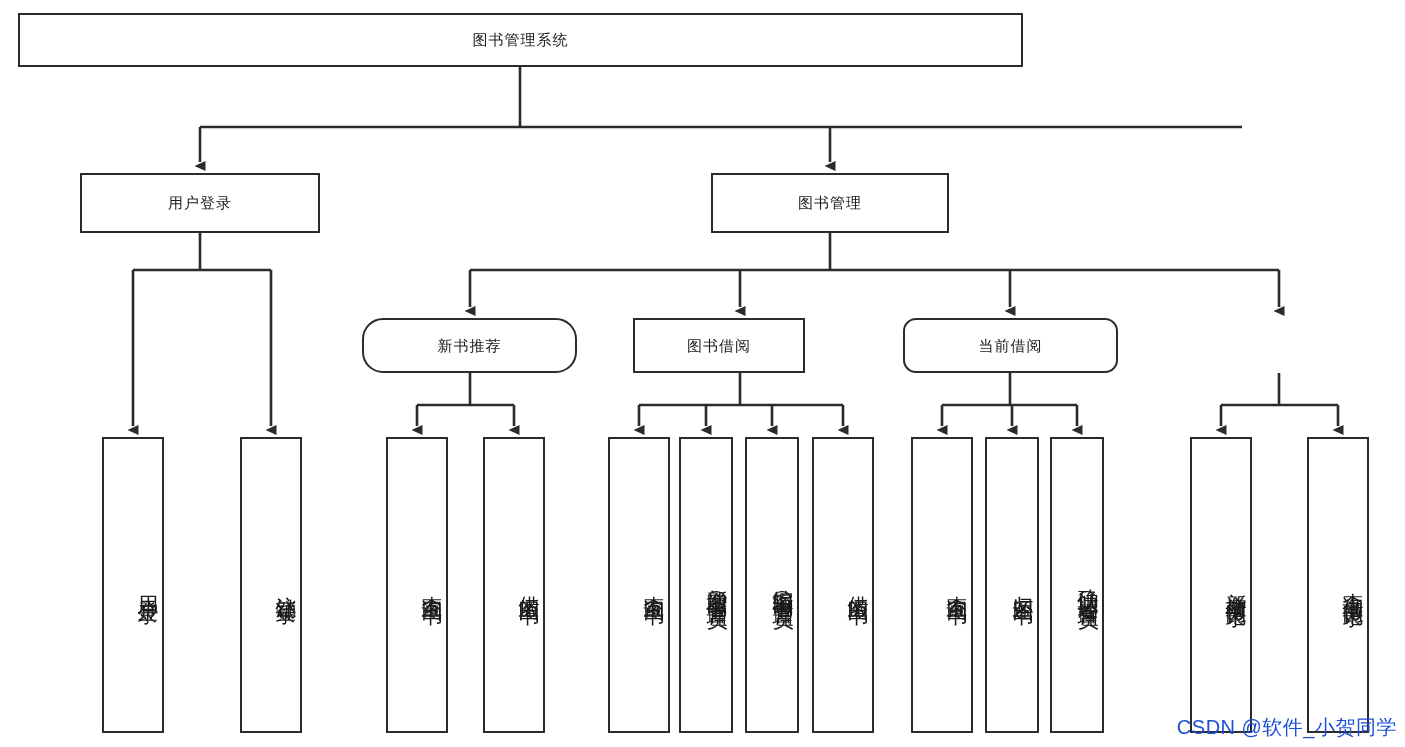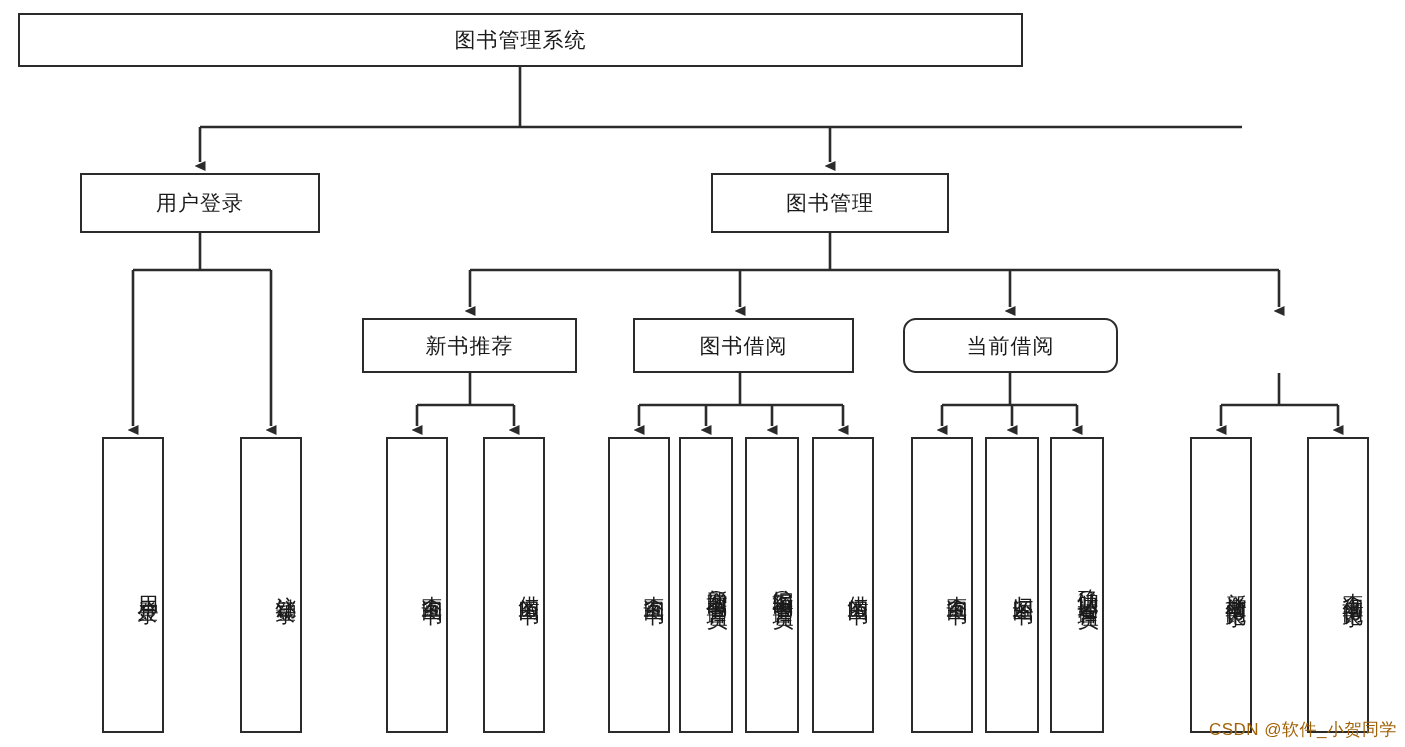--- a/index.html
+++ b/index.html
@@ -31,21 +31,21 @@
     box-sizing: border-box;
     background: #ffffff;
     border: 2px solid #2b2b2b;
     display: flex;
     align-items: center;
     justify-content: center;
     color: #1a1a1a;
     z-index: 2;
   }
   .node.horiz {
-    font-size: 21px;
+    font-size: 15px;
     letter-spacing: 1px;
     line-height: 1.2;
   }
   .node.vert {
     writing-mode: vertical-rl;
     text-orientation: upright;
     font-size: 21px;
     letter-spacing: 3px;
     padding-top: 4px;
     padding-bottom: 4px;
@@ -54,22 +54,22 @@
   }
   .node.vert .vlabel {
     writing-mode: vertical-rl;
     text-orientation: upright;
     display: block;
   }
   .watermark {
     position: absolute;
     right: 8px;
     bottom: 6px;
-    font-size: 17px;
-    color: #a16207;
+    font-size: 20px;
+    color: #1d4ed8;
     letter-spacing: 0.5px;
     z-index: 5;
     white-space: nowrap;
     text-align: center;
   }
 </style>
 </head>
 <body>
 
 <div id="canvas">
@@ -128,24 +128,24 @@
     <span>图书管理系统</span>
   </div>
 
   <div class="node horiz" style="left:80px; top:173px; width:240px; height:60px;">
     <span>用户登录</span>
   </div>
   <div class="node horiz" style="left:711px; top:173px; width:238px; height:60px;">
     <span>图书管理</span>
   </div>
 
-  <div class="node horiz" style="left:362px; top:318px; width:215px; height:55px;">
+  <div class="node horiz" style="left:362px; top:318px; width:215px; height:55px;border-radius:21px;">
     <span>新书推荐</span>
   </div>
-  <div class="node horiz" style="left:633px; top:318px; width:221px; height:55px;">
+  <div class="node horiz" style="left:633px; top:318px; width:172px; height:55px;">
     <span>图书借阅</span>
   </div>
   <div class="node horiz" style="left:903px; top:318px; width:215px; height:55px;border-radius:13px;">
     <span>当前借阅</span>
   </div>
 
   <div class="node vert" style="left:102px; top:437px; width:62px; height:296px;">
     <span class="vlabel">用户登录</span>
   </div>
   <div class="node vert" style="left:240px; top:437px; width:62px; height:296px;">

